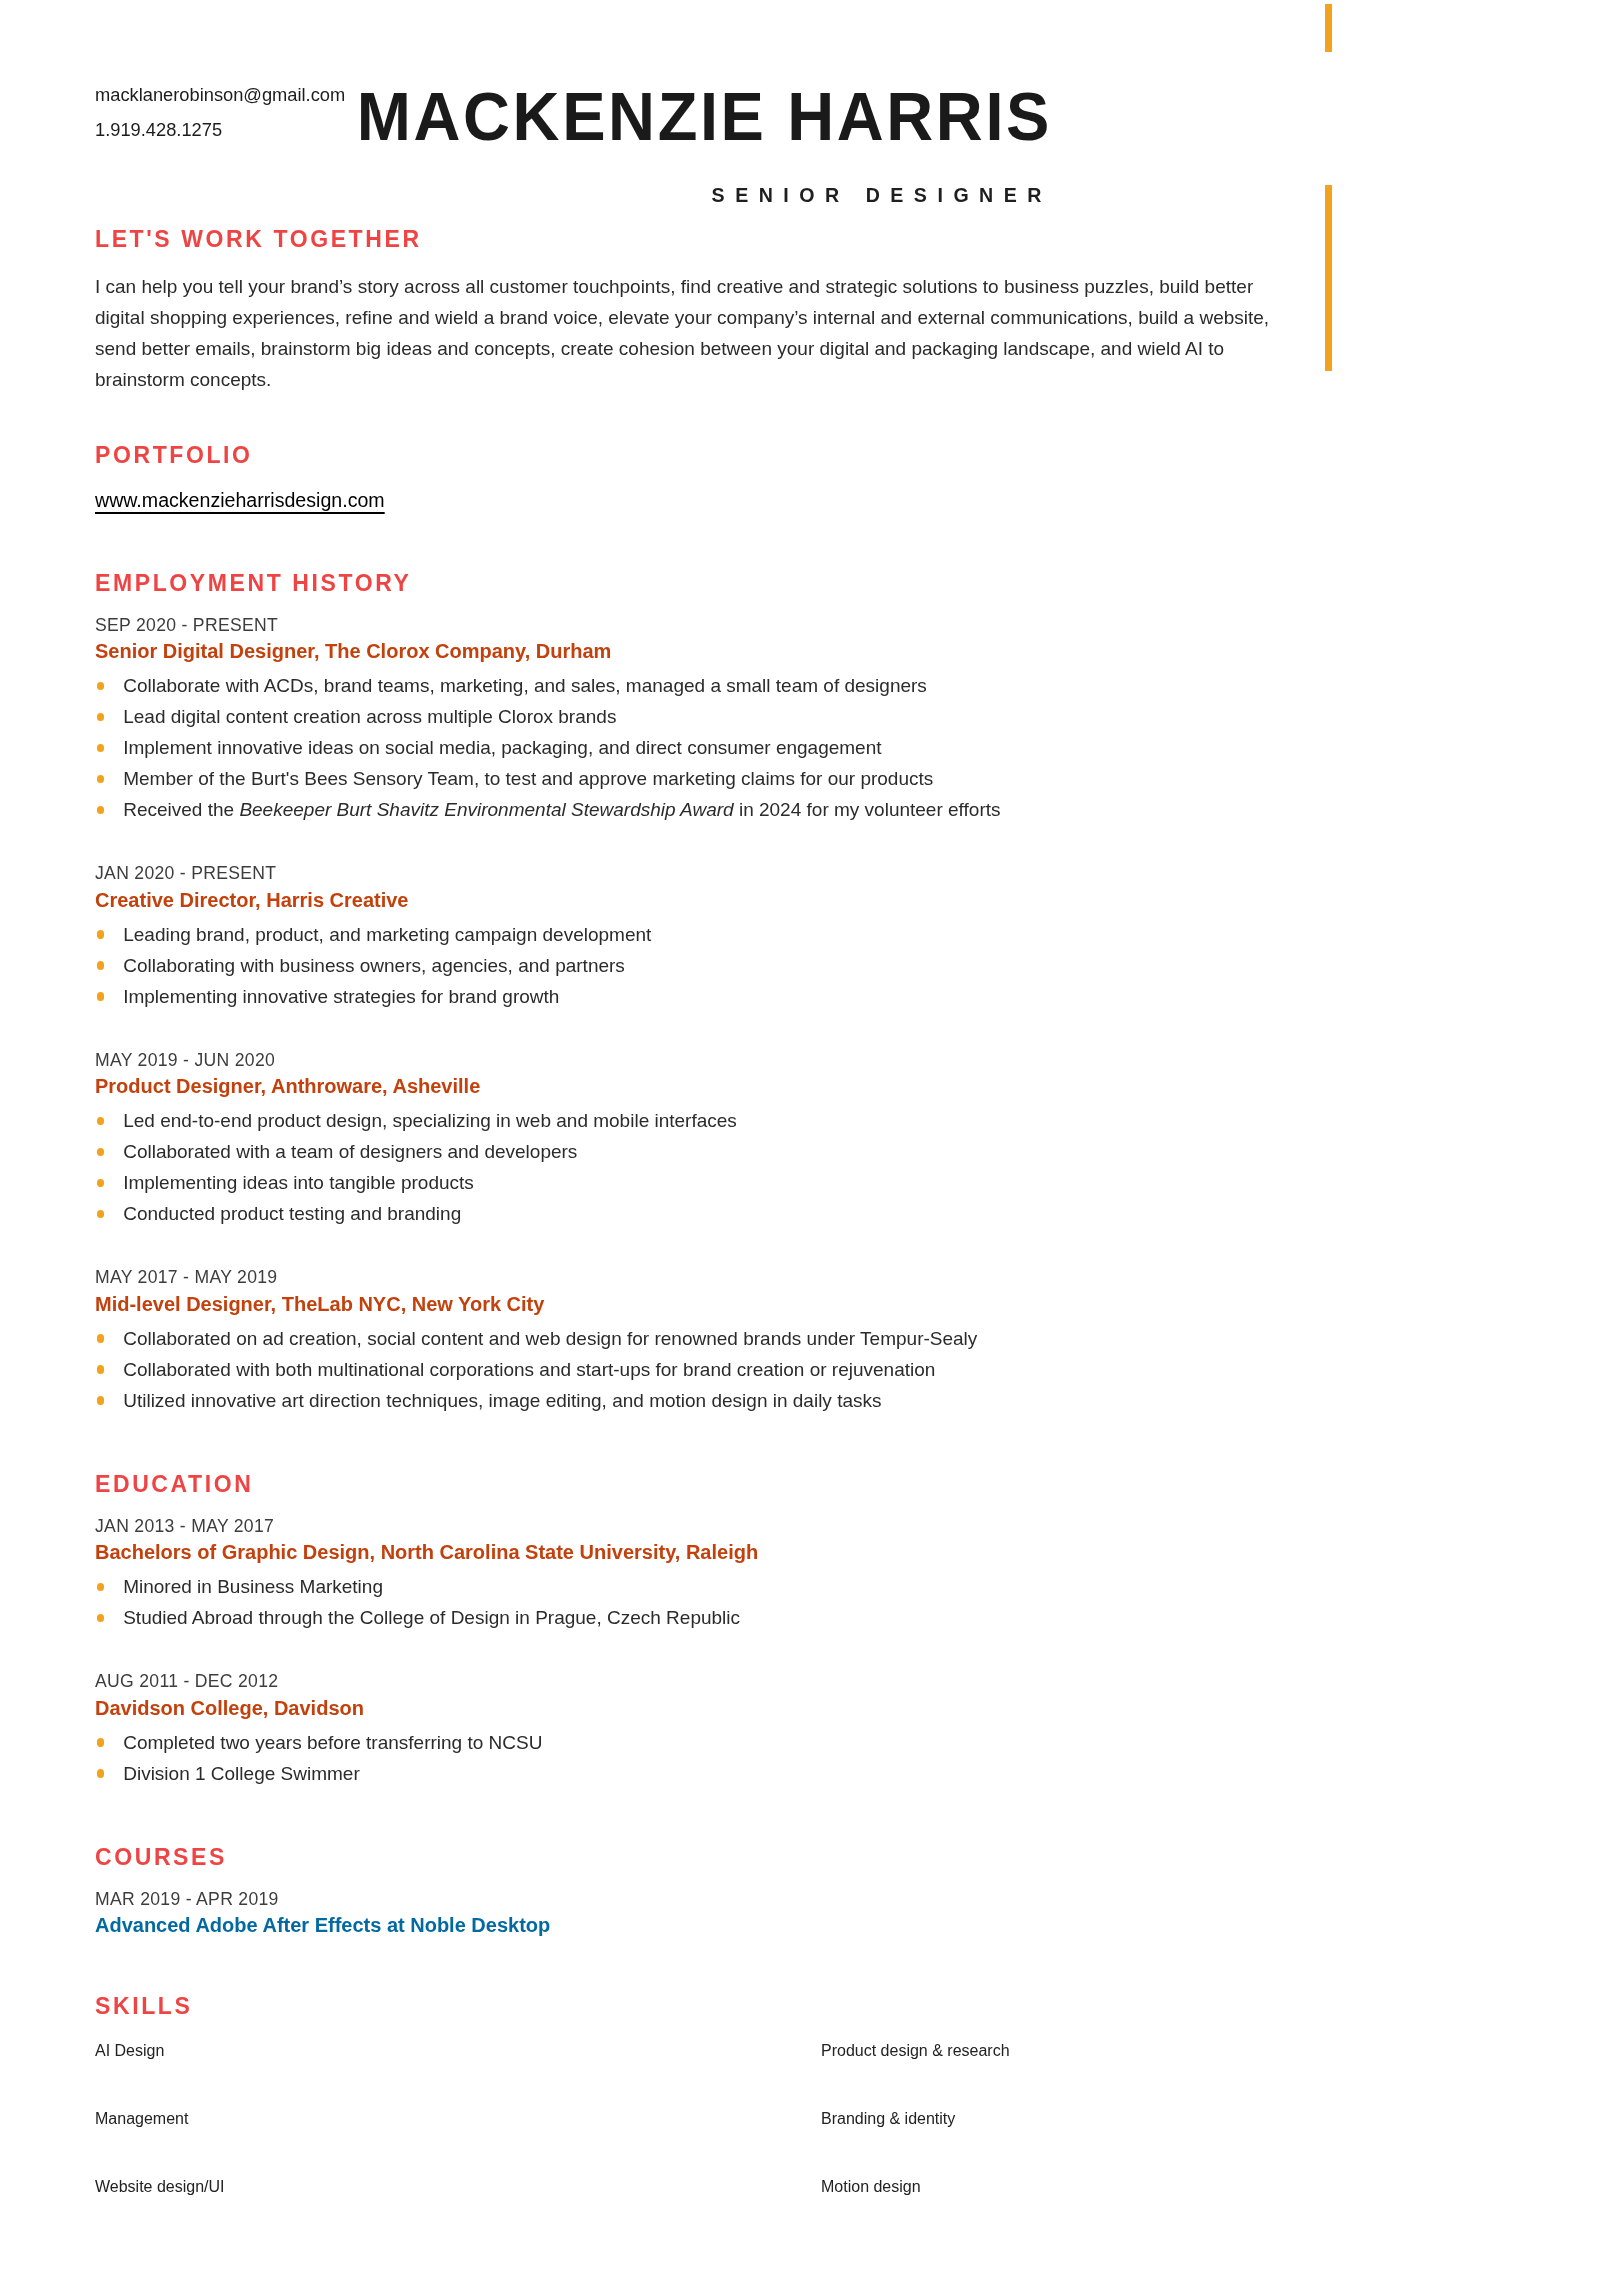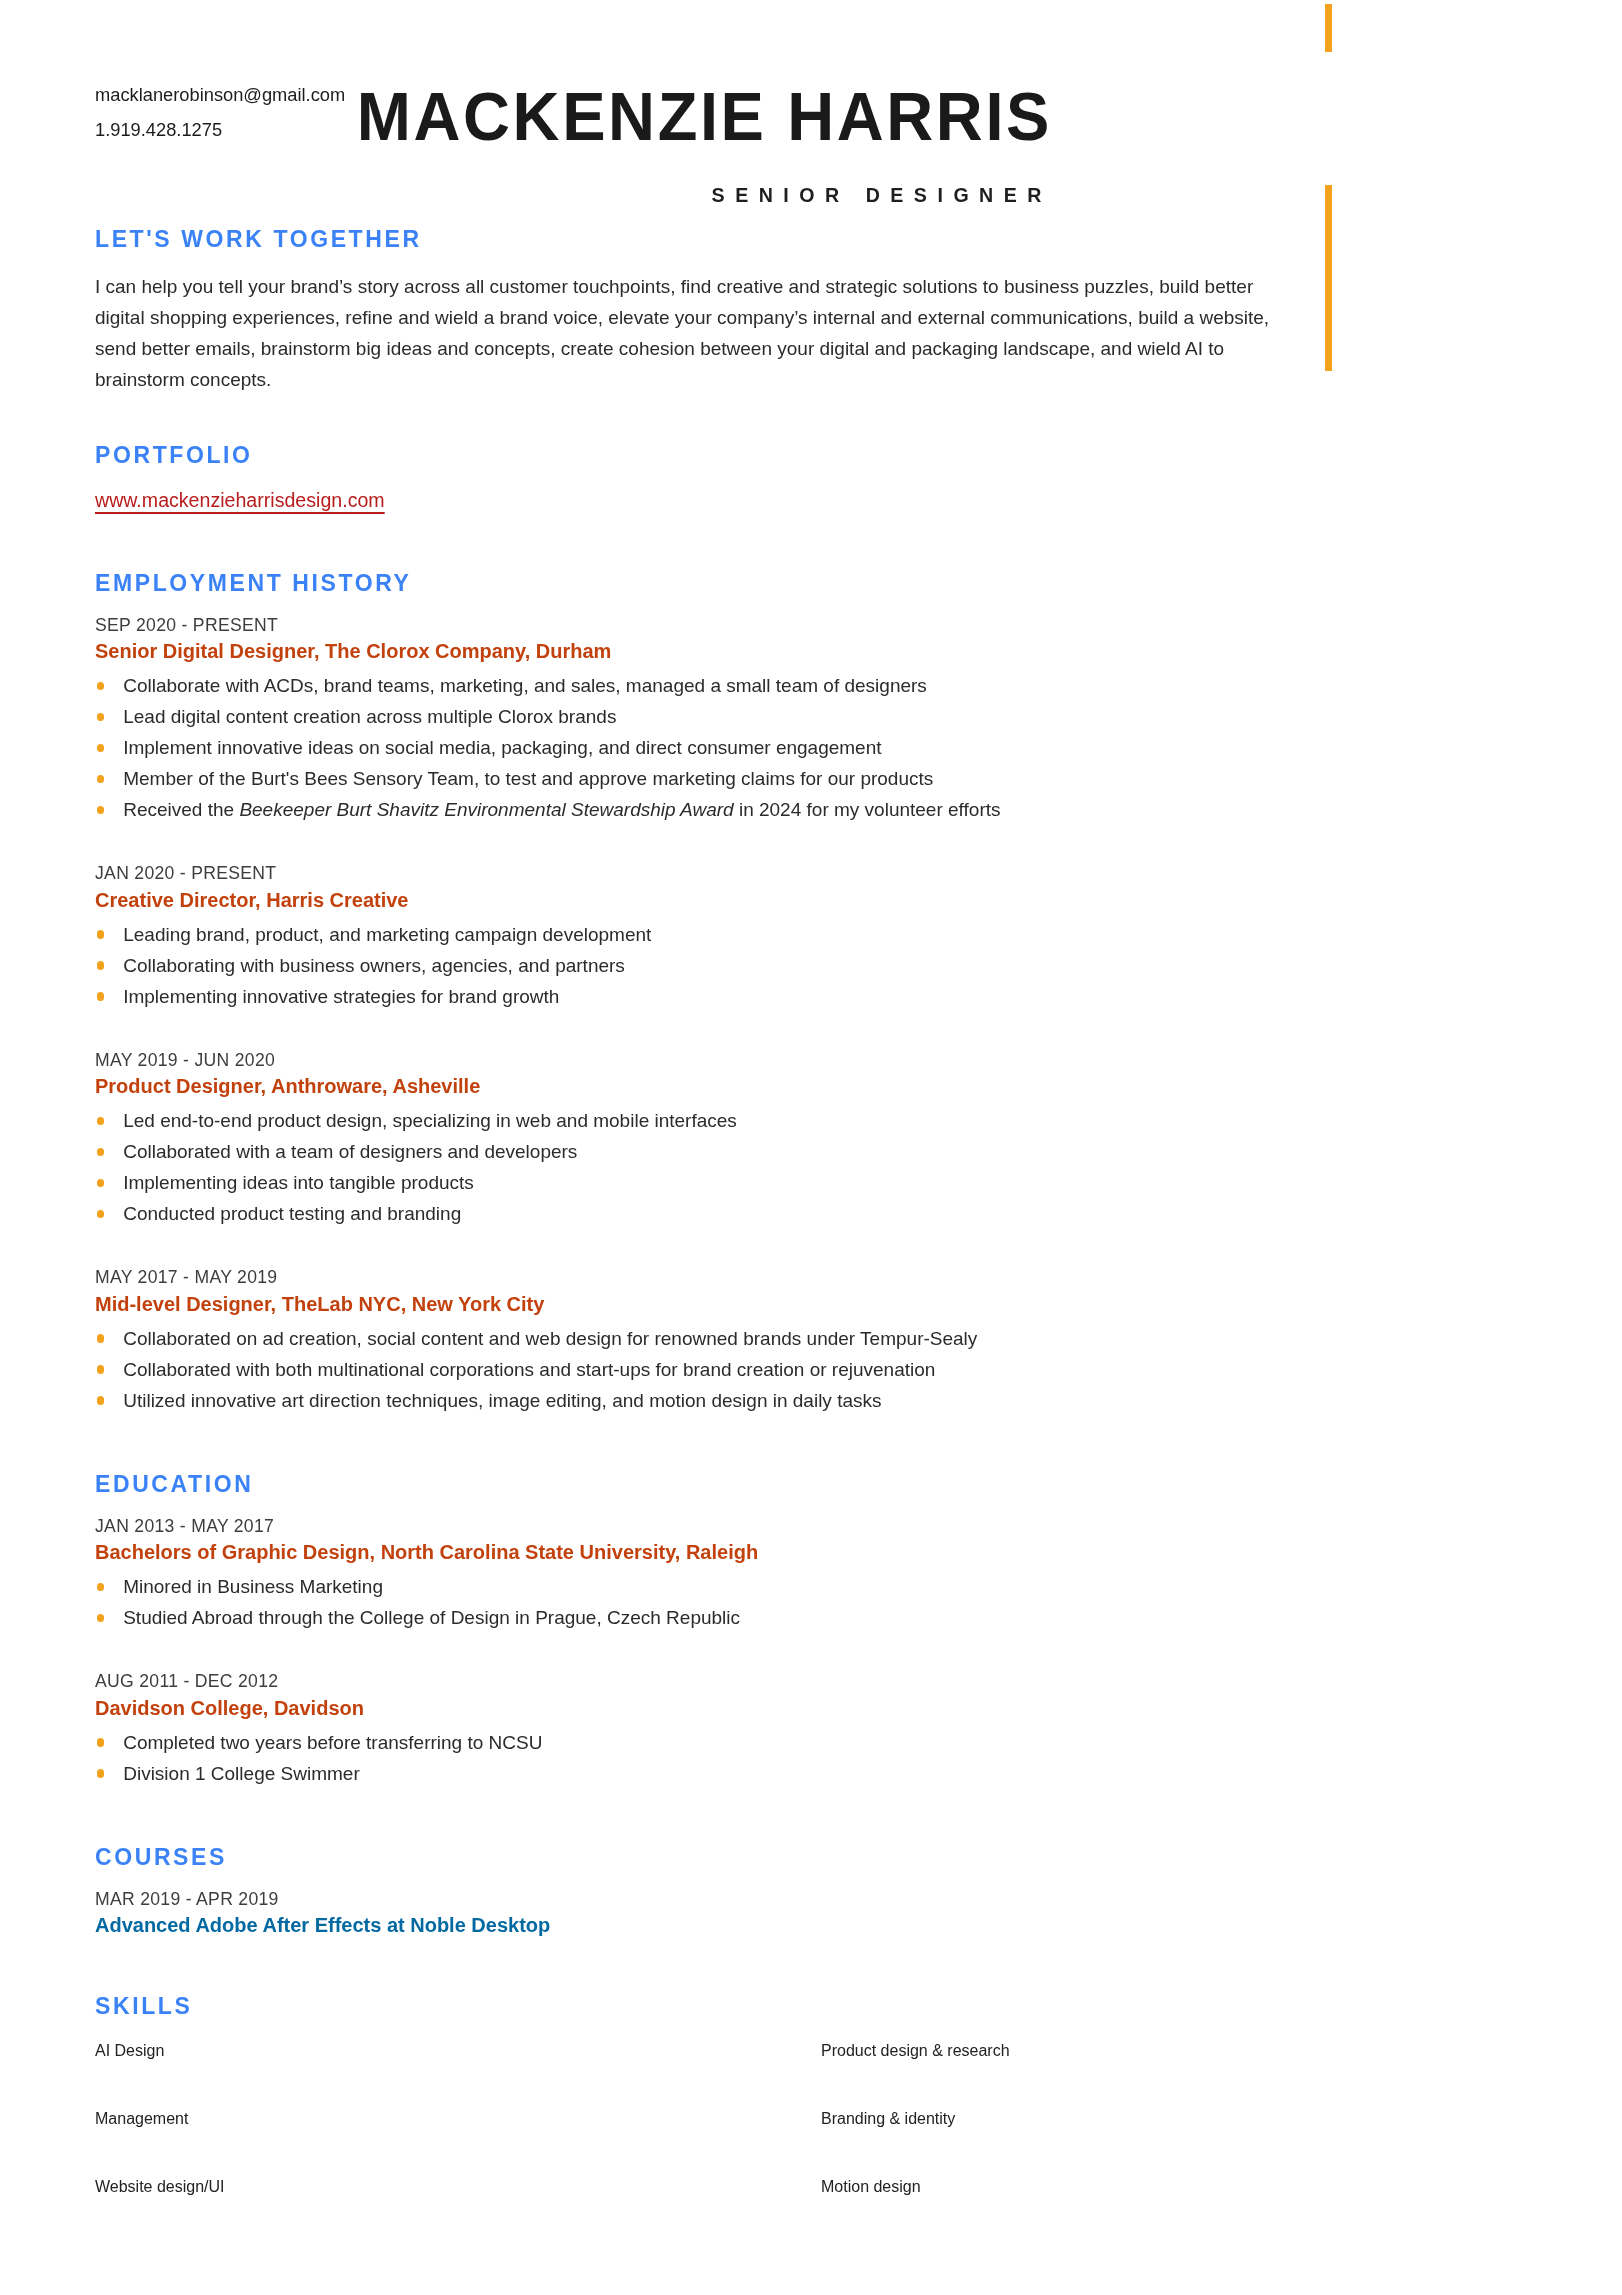--- a/index.html
+++ b/index.html
@@ -32,33 +32,33 @@
 
   
   .bar{position:absolute;left:1325px;width:7.2px;background:#F2A21C;}
   .bar.top{top:3.9px;height:48px;}
   .bar.side{top:185px;height:186px;}
 
   
   .content{position:absolute;left:95px;top:225px;width:1237px;}
 
   h2{
-    margin:0;font-size:23px;line-height:28px;font-weight:800;color:#3b82f6;
+    margin:0;font-size:23px;line-height:28px;font-weight:800;color:#ef4444;
     letter-spacing:2.6px;white-space:nowrap;
   }
   .section{margin-top:54px;}
   .section.portfolio{margin-top:46px;}
 
   .intro p{
     margin:17.6px 0 0 0;font-size:19px;line-height:31px;color:#2b2b2b;max-width:1206px;
   }
 
   .link{
     display:inline-block;margin-top:17px;font-size:19.6px;line-height:29px;
-    color:#b91c1c;text-decoration:underline;text-decoration-thickness:2px;text-underline-offset:4.6px;
+    color:#000000;text-decoration:underline;text-decoration-thickness:2px;text-underline-offset:4.6px;
     cursor:pointer;
   }
 
   .dates{margin:17px 0 2.6px 0;font-size:17.6px;line-height:22px;color:#3d3d3d;letter-spacing:0.3px;}
   .entry + .entry .dates{margin-top:37px;}
   .entry-title{margin:0;font-size:20px;line-height:26px;font-weight:700;color:#c2410c;}
 
   ul.bullets{list-style:none;margin:5.9px 0 0 0;padding:0;}
   ul.bullets li{
     display:flex;align-items:flex-start;font-size:19px;line-height:31px;color:#2b2b2b;

